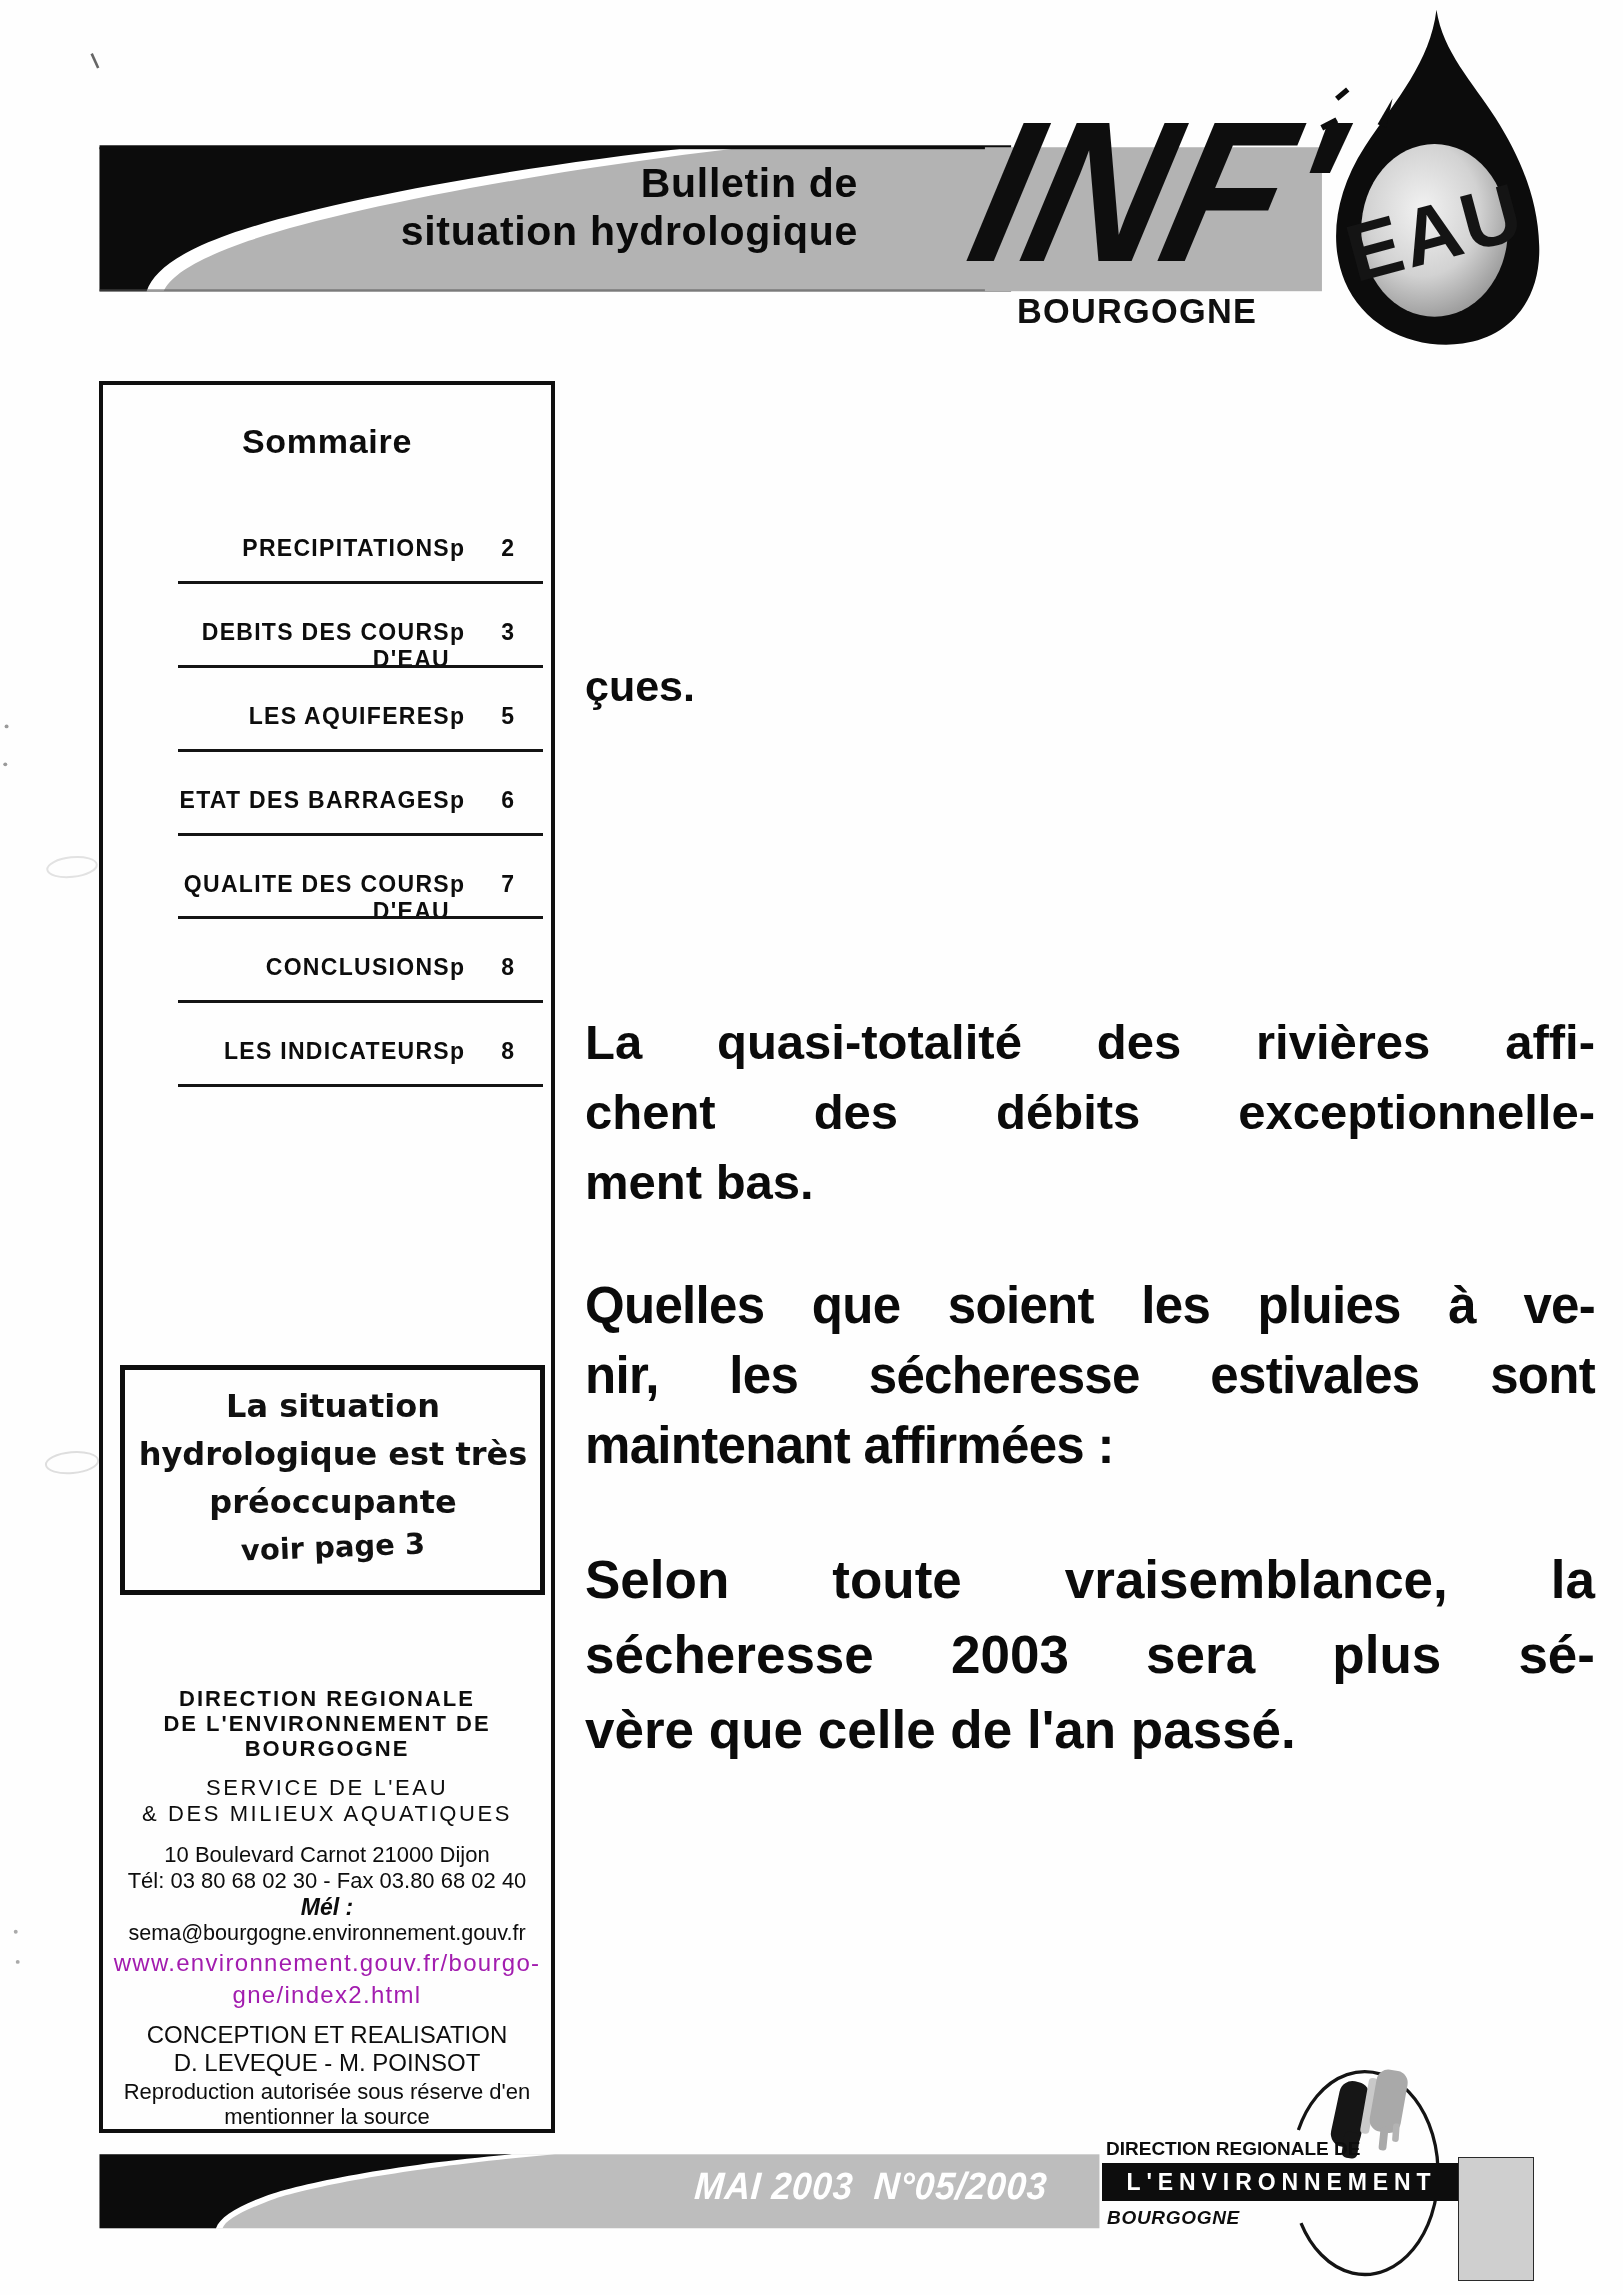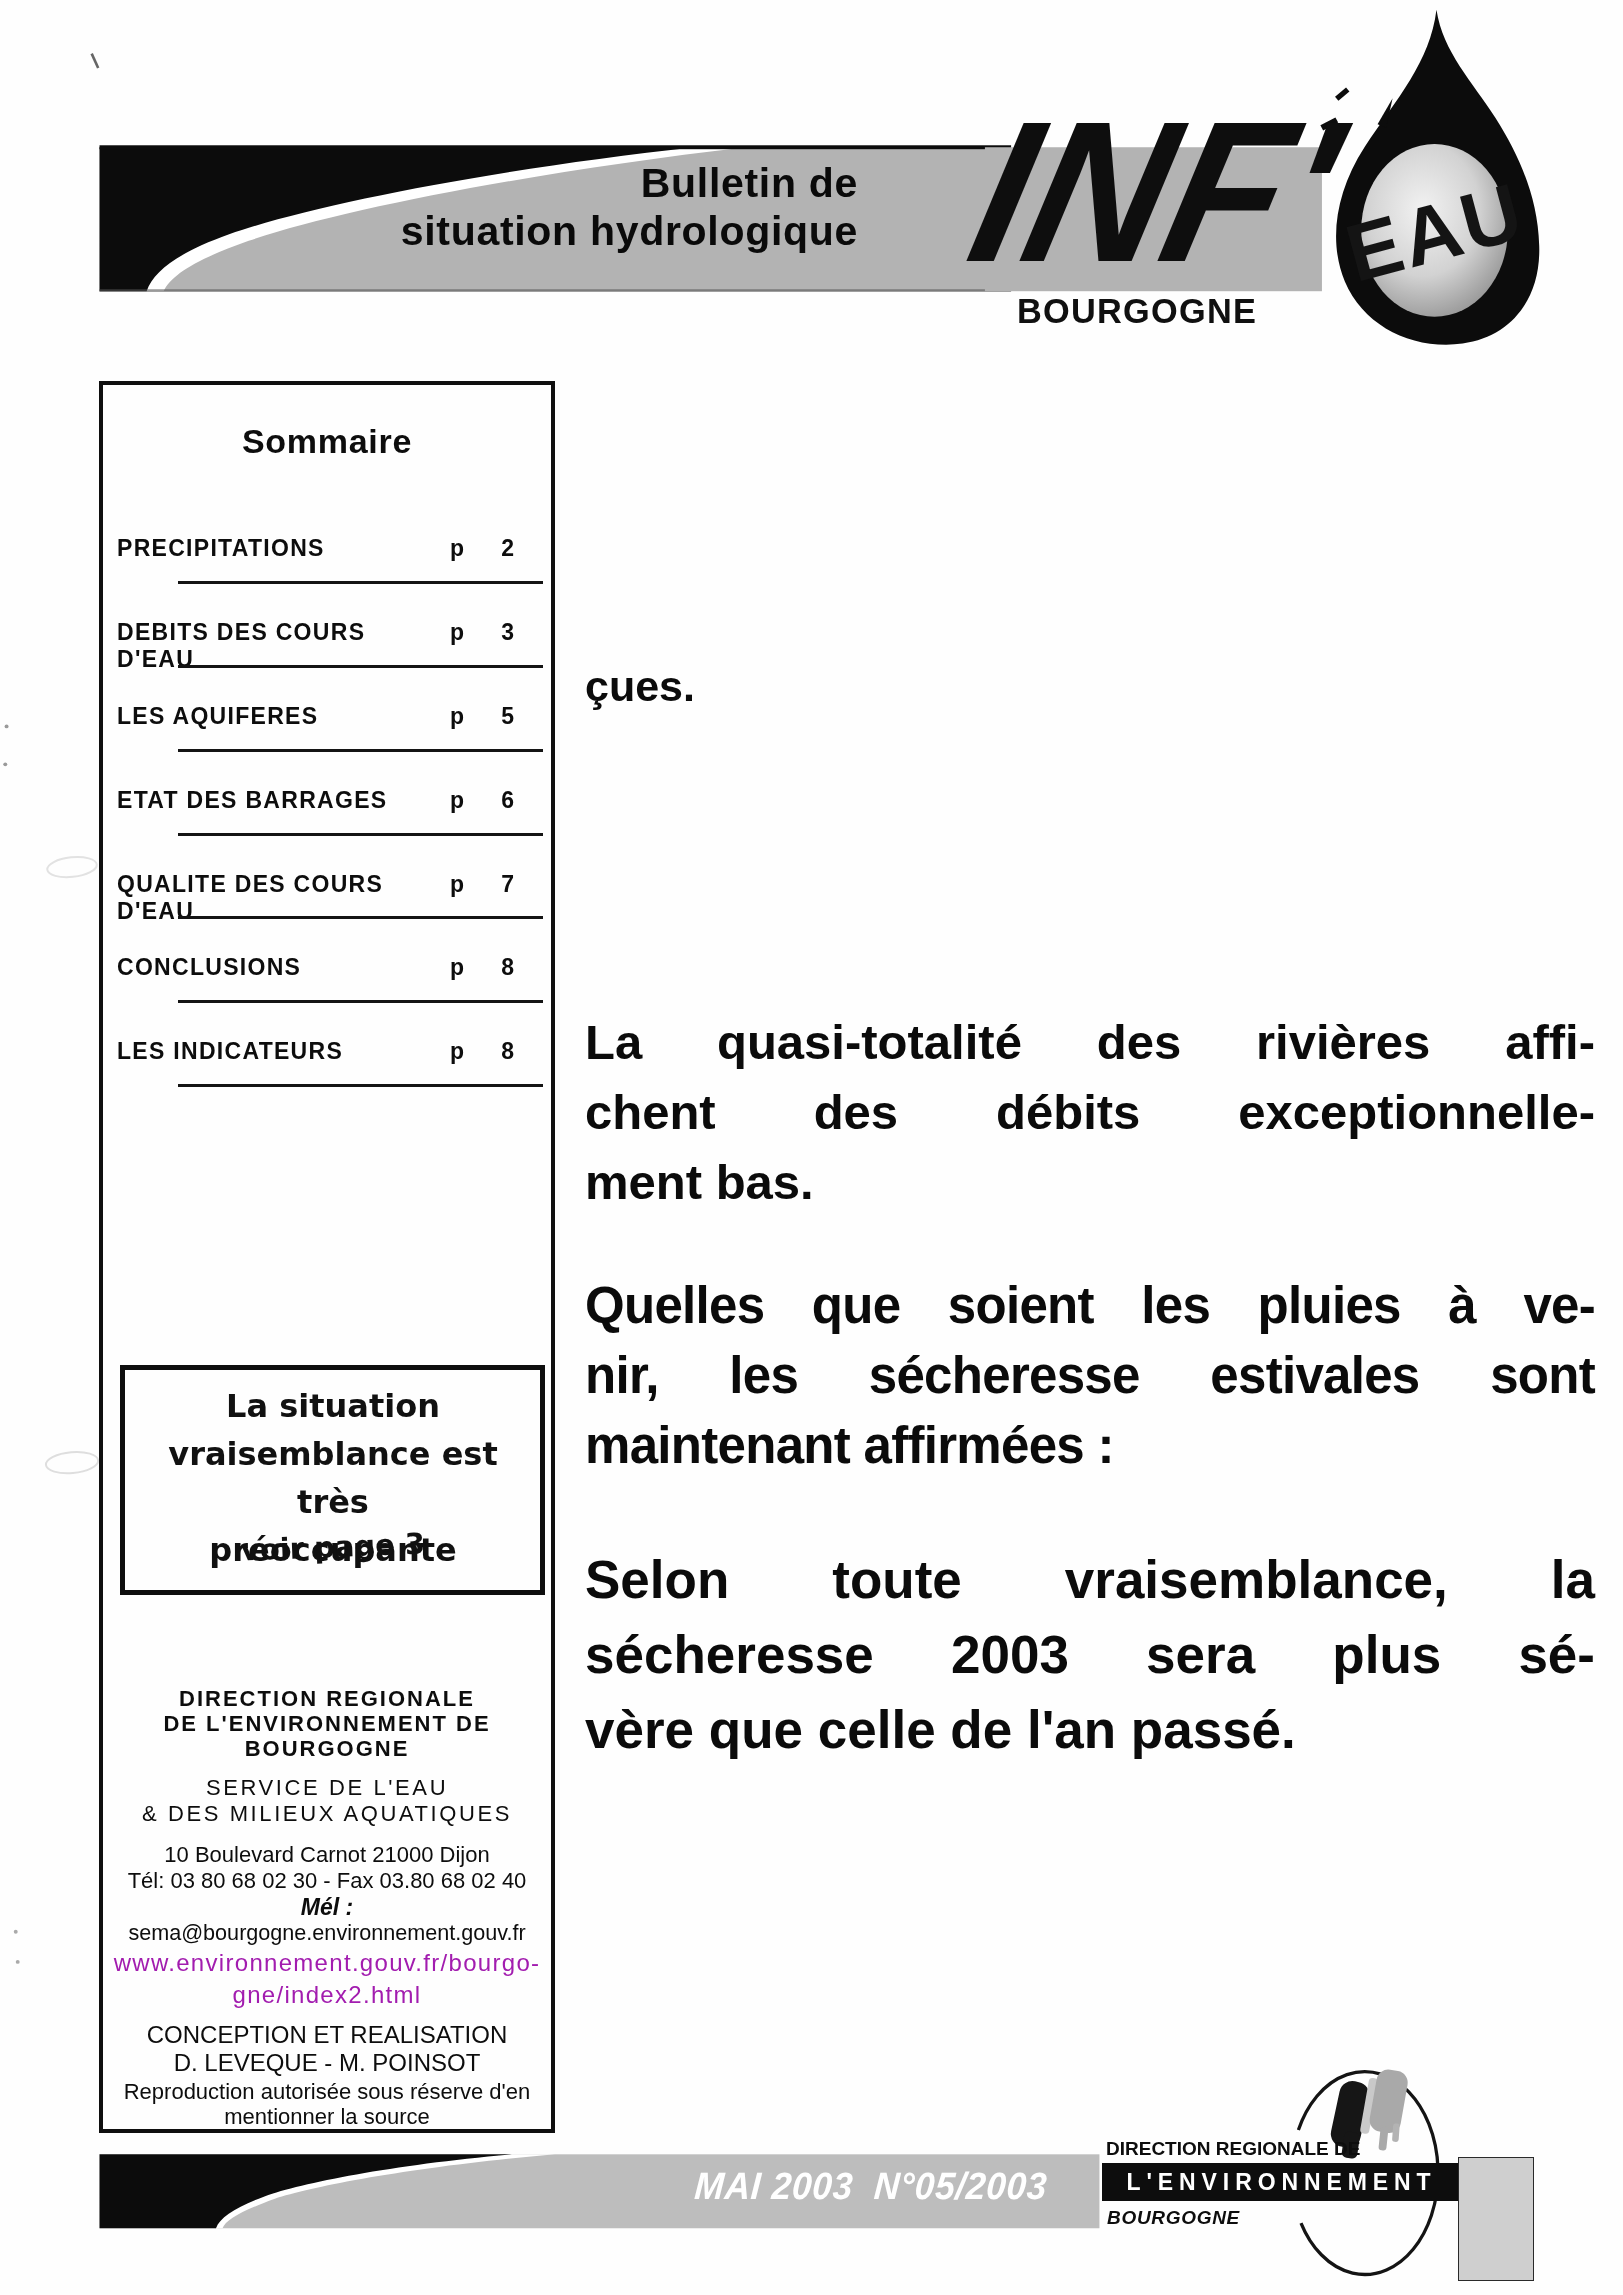--- a/index.html
+++ b/index.html
@@ -18,21 +18,21 @@
   .logo-region{left:1017px;top:291px;width:347px;font-size:35px;font-weight:bold;
     letter-spacing:1.3px;color:#101010;text-align:left;transform:scaleX(.98);transform-origin:left;}
 
   
   .outer-box{left:99px;top:381px;width:456px;height:1752px;border:4.6px solid #0f0f0f;
     box-sizing:border-box;z-index:2;background:transparent;}
   .toc-title{left:99px;top:422px;width:456px;text-align:center;
     font-size:34px;font-weight:bold;letter-spacing:0.7px;}
   .toc-row{position:absolute;left:117px;width:397px;display:flex;z-index:3;
     font-size:23px;font-weight:bold;letter-spacing:1.3px;}
-  .toc-label{flex:1;text-align:left;}
+  .toc-label{flex:1;text-align:right;}
   .toc-p{width:30px;text-align:left;letter-spacing:0;}
   .toc-num{width:34px;text-align:right;letter-spacing:0;}
   .toc-underline{position:absolute;left:178px;width:365px;height:3.3px;background:#141414;z-index:3;}
 
   
   .hl-box{left:120px;top:1365px;width:425px;height:230px;border:5.9px solid #0e0e0e;
     box-sizing:border-box;z-index:2;}
   .hl-text{left:128px;top:1382px;width:410px;text-align:center;z-index:3;
     font-family:"DejaVu Sans",sans-serif;font-size:32px;line-height:48px;font-weight:600;
     letter-spacing:0;color:#111;}
@@ -190,21 +190,21 @@
   <div class="toc-row" style="top:1038px">
     <span class="toc-label">LES INDICATEURS</span>
     <span class="toc-p">p</span>
     <span class="toc-num">8</span>
   </div>
   <div class="toc-underline" style="top:1084px"></div>
 
   <div class="abs hl-box"></div>
   <div class="txt hl-text">
     <div>La situation</div>
-    <div>vraisemblance est très</div>
+    <div>hydrologique est très</div>
     <div>préoccupante</div>
   </div>
   <div class="txt hl-note">voir page 3</div>
 
   <div class="pub pub-org" style="top:1686px">DIRECTION REGIONALE</div>
   <div class="pub pub-org" style="top:1711px">DE L'ENVIRONNEMENT DE</div>
   <div class="pub pub-org" style="top:1736px">BOURGOGNE</div>
   <div class="pub pub-svc" style="top:1775px">SERVICE DE L'EAU</div>
   <div class="pub pub-svc" style="top:1801px">&amp; DES MILIEUX AQUATIQUES</div>
   <div class="pub pub-plain" style="top:1842px">10 Boulevard Carnot 21000 Dijon</div>

